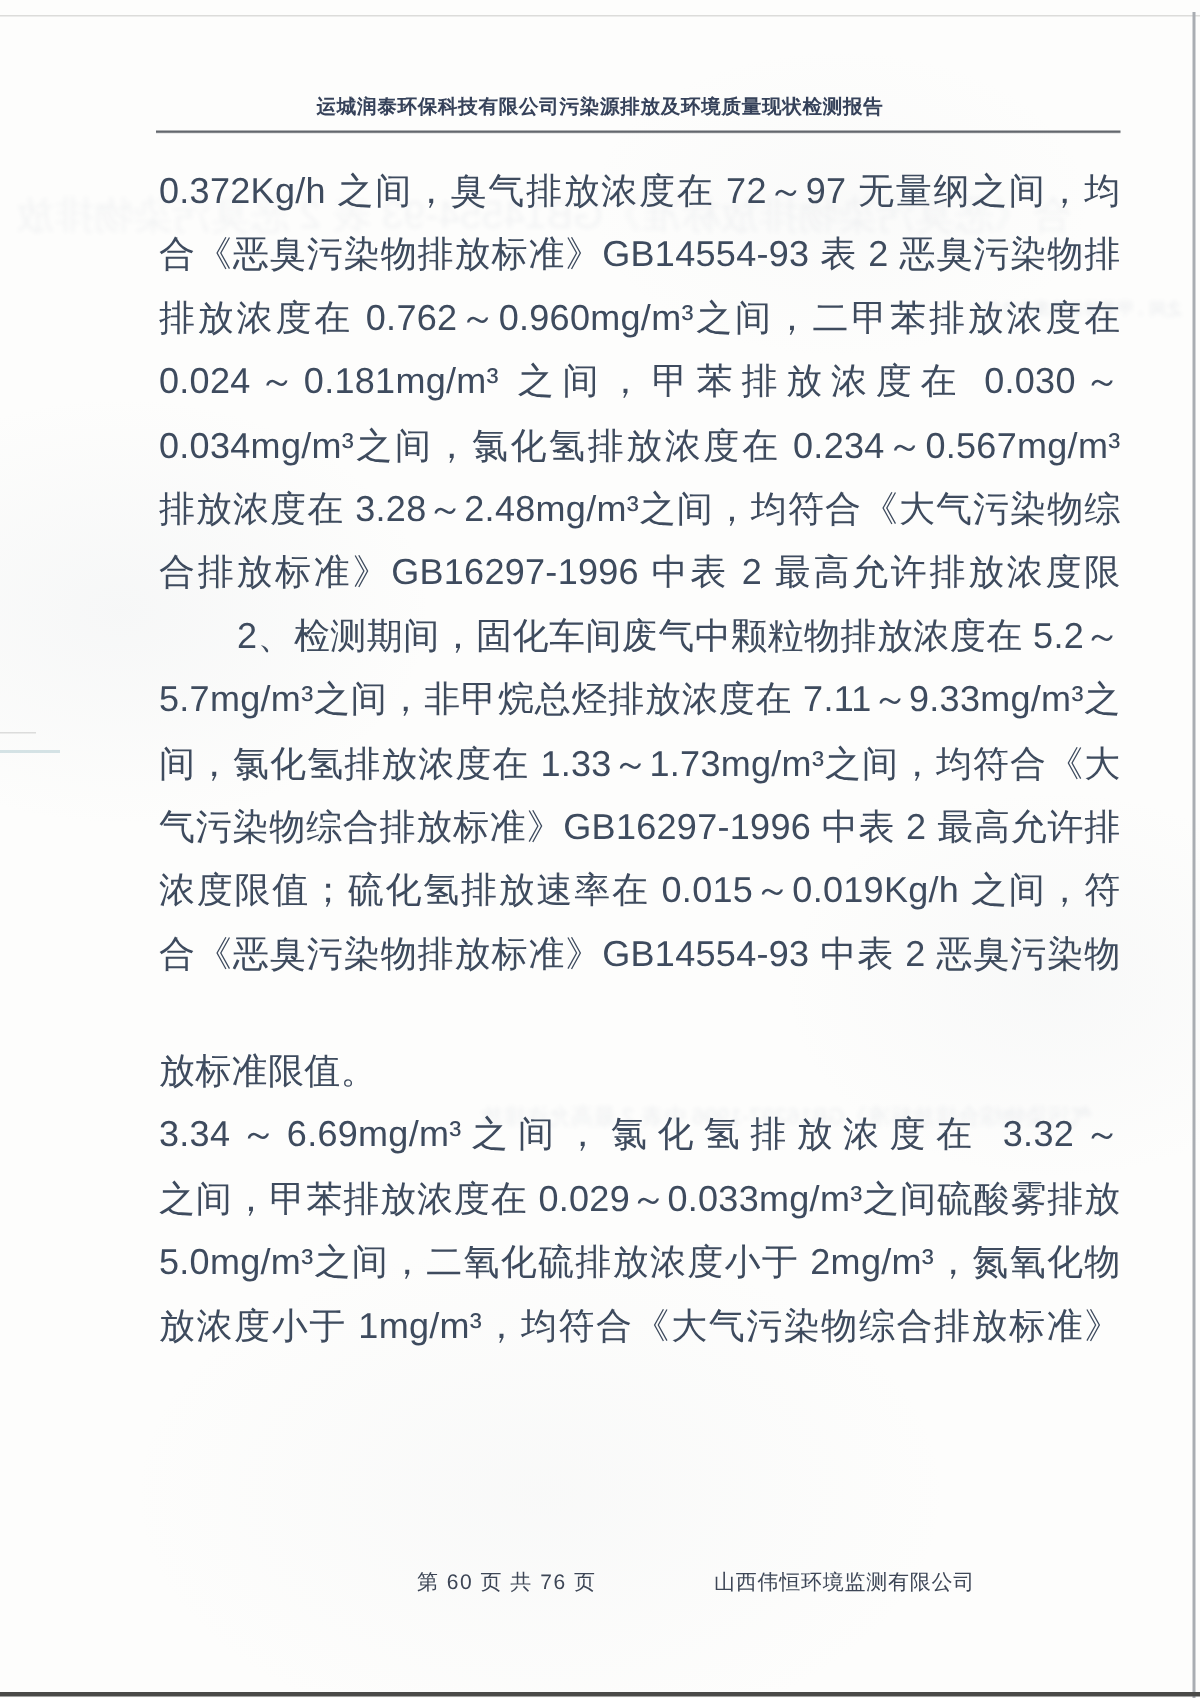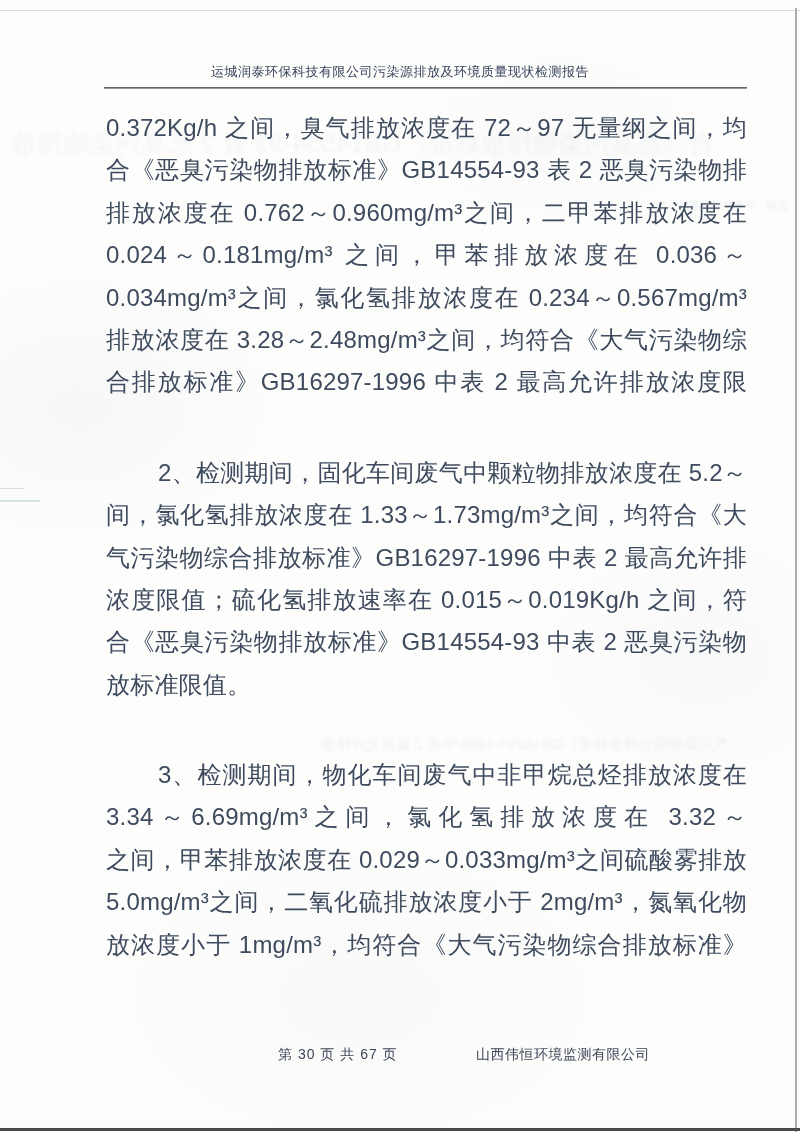--- a/index.html
+++ b/index.html
@@ -24,21 +24,21 @@
   .edge-bottom { position: absolute; bottom: 1px; left: 0; right: 0; height: 3px; background: var(--bottom-edge, #4a4a48); }
 
   .page-header {
     position: absolute; top: 62px; left: 0; right: 0;
     text-align: center;
   }
   .header-title {
     font-size: 13px;
     letter-spacing: 0.5px;
     color: var(--header-ink, #36425a);
-    font-weight: normal;
+    font-weight: bold;
   }
   .header-rule {
     position: absolute; top: 87px; left: 104px; width: 643px; height: 2px;
     background: linear-gradient(to bottom, #63676d 55%, rgba(99,103,109,0.25));
   }
 
   .document-body {
     position: absolute; top: 107px; left: 106px; width: 641px;
     color: var(--ink, #3e4b5e);
     font-size: 24px;
@@ -46,22 +46,22 @@
   }
   .para { margin: 0; }
   .line {
     line-height: 42.4px;
     height: 42.4px;
     overflow: hidden;
     text-align: justify;
     text-align-last: justify;
     white-space: normal;
   }
-  .line.indent { text-indent: 52px; margin-top: 48px; }
-  .line.short  { text-align-last: left; }
+  .line.indent { text-indent: 52px; }
+  .line.short  { text-align-last: left; margin-top: 36px; }
 
   .page-footer {
     position: absolute; top: 1046px; left: 0; right: 0; height: 24px;
     color: var(--footer-ink, #3d4656);
     font-size: 14px;
   }
   .footer-page-number { position: absolute; left: 278px; top: 0; letter-spacing: 1px; }
   .footer-company     { position: absolute; left: 476px; top: 0; letter-spacing: 0.5px; }
 
   .ghost {
@@ -98,38 +98,38 @@
 <div class="page-header">
   <span class="header-title">运城润泰环保科技有限公司污染源排放及环境质量现状检测报告</span>
 </div>
 <div class="header-rule"></div>
 
 <div class="document-body">
     <div class="para">
       <div class="line">0.372Kg/h 之间，臭气排放浓度在 72～97 无量纲之间，均符</div>
       <div class="line">合《恶臭污染物排放标准》GB14554-93 表 2 恶臭污染物排放</div>
       <div class="line">排放浓度在 0.762～0.960mg/m³之间，二甲苯排放浓度在</div>
-      <div class="line">0.024～0.181mg/m³ 之间，甲苯排放浓度在 0.036～</div>
+      <div class="line">0.024～0.181mg/m³ 之间，甲苯排放浓度在 0.030～</div>
       <div class="line">0.034mg/m³之间，氯化氢排放浓度在 0.234～0.567mg/m³之</div>
       <div class="line">排放浓度在 3.28～2.48mg/m³之间，均符合《大气污染物综</div>
       <div class="line">合排放标准》GB16297-1996 中表 2 最高允许排放浓度限值。</div>
     </div>
     <div class="para">
       <div class="line indent">2、检测期间，固化车间废气中颗粒物排放浓度在 5.2～</div>
+      <div class="line">5.7mg/m³之间，非甲烷总烃排放浓度在 7.11～9.33mg/m³之</div>
       <div class="line">间，氯化氢排放浓度在 1.33～1.73mg/m³之间，均符合《大</div>
       <div class="line">气污染物综合排放标准》GB16297-1996 中表 2 最高允许排放</div>
       <div class="line">浓度限值；硫化氢排放速率在 0.015～0.019Kg/h 之间，符</div>
       <div class="line">合《恶臭污染物排放标准》GB14554-93 中表 2 恶臭污染物排</div>
       <div class="line short">放标准限值。</div>
     </div>
     <div class="para">
-      <div class="line indent">3、检测期间，物化车间废气中非甲烷总烃排放浓度在</div>
       <div class="line">3.34～6.69mg/m³之间，氯化氢排放浓度在 3.32～4.21mg/m³</div>
       <div class="line">之间，甲苯排放浓度在 0.029～0.033mg/m³之间硫酸雾排放</div>
       <div class="line">5.0mg/m³之间，二氧化硫排放浓度小于 2mg/m³，氮氧化物排</div>
       <div class="line">放浓度小于 1mg/m³，均符合《大气污染物综合排放标准》</div>
     </div>
   </div>
 
 <div class="page-footer">
-  <span class="footer-page-number">第 30 页 共 67 页</span>
+  <span class="footer-page-number">第 60 页 共 76 页</span>
   <span class="footer-company">山西伟恒环境监测有限公司</span>
 </div>
 
 </body></html>

